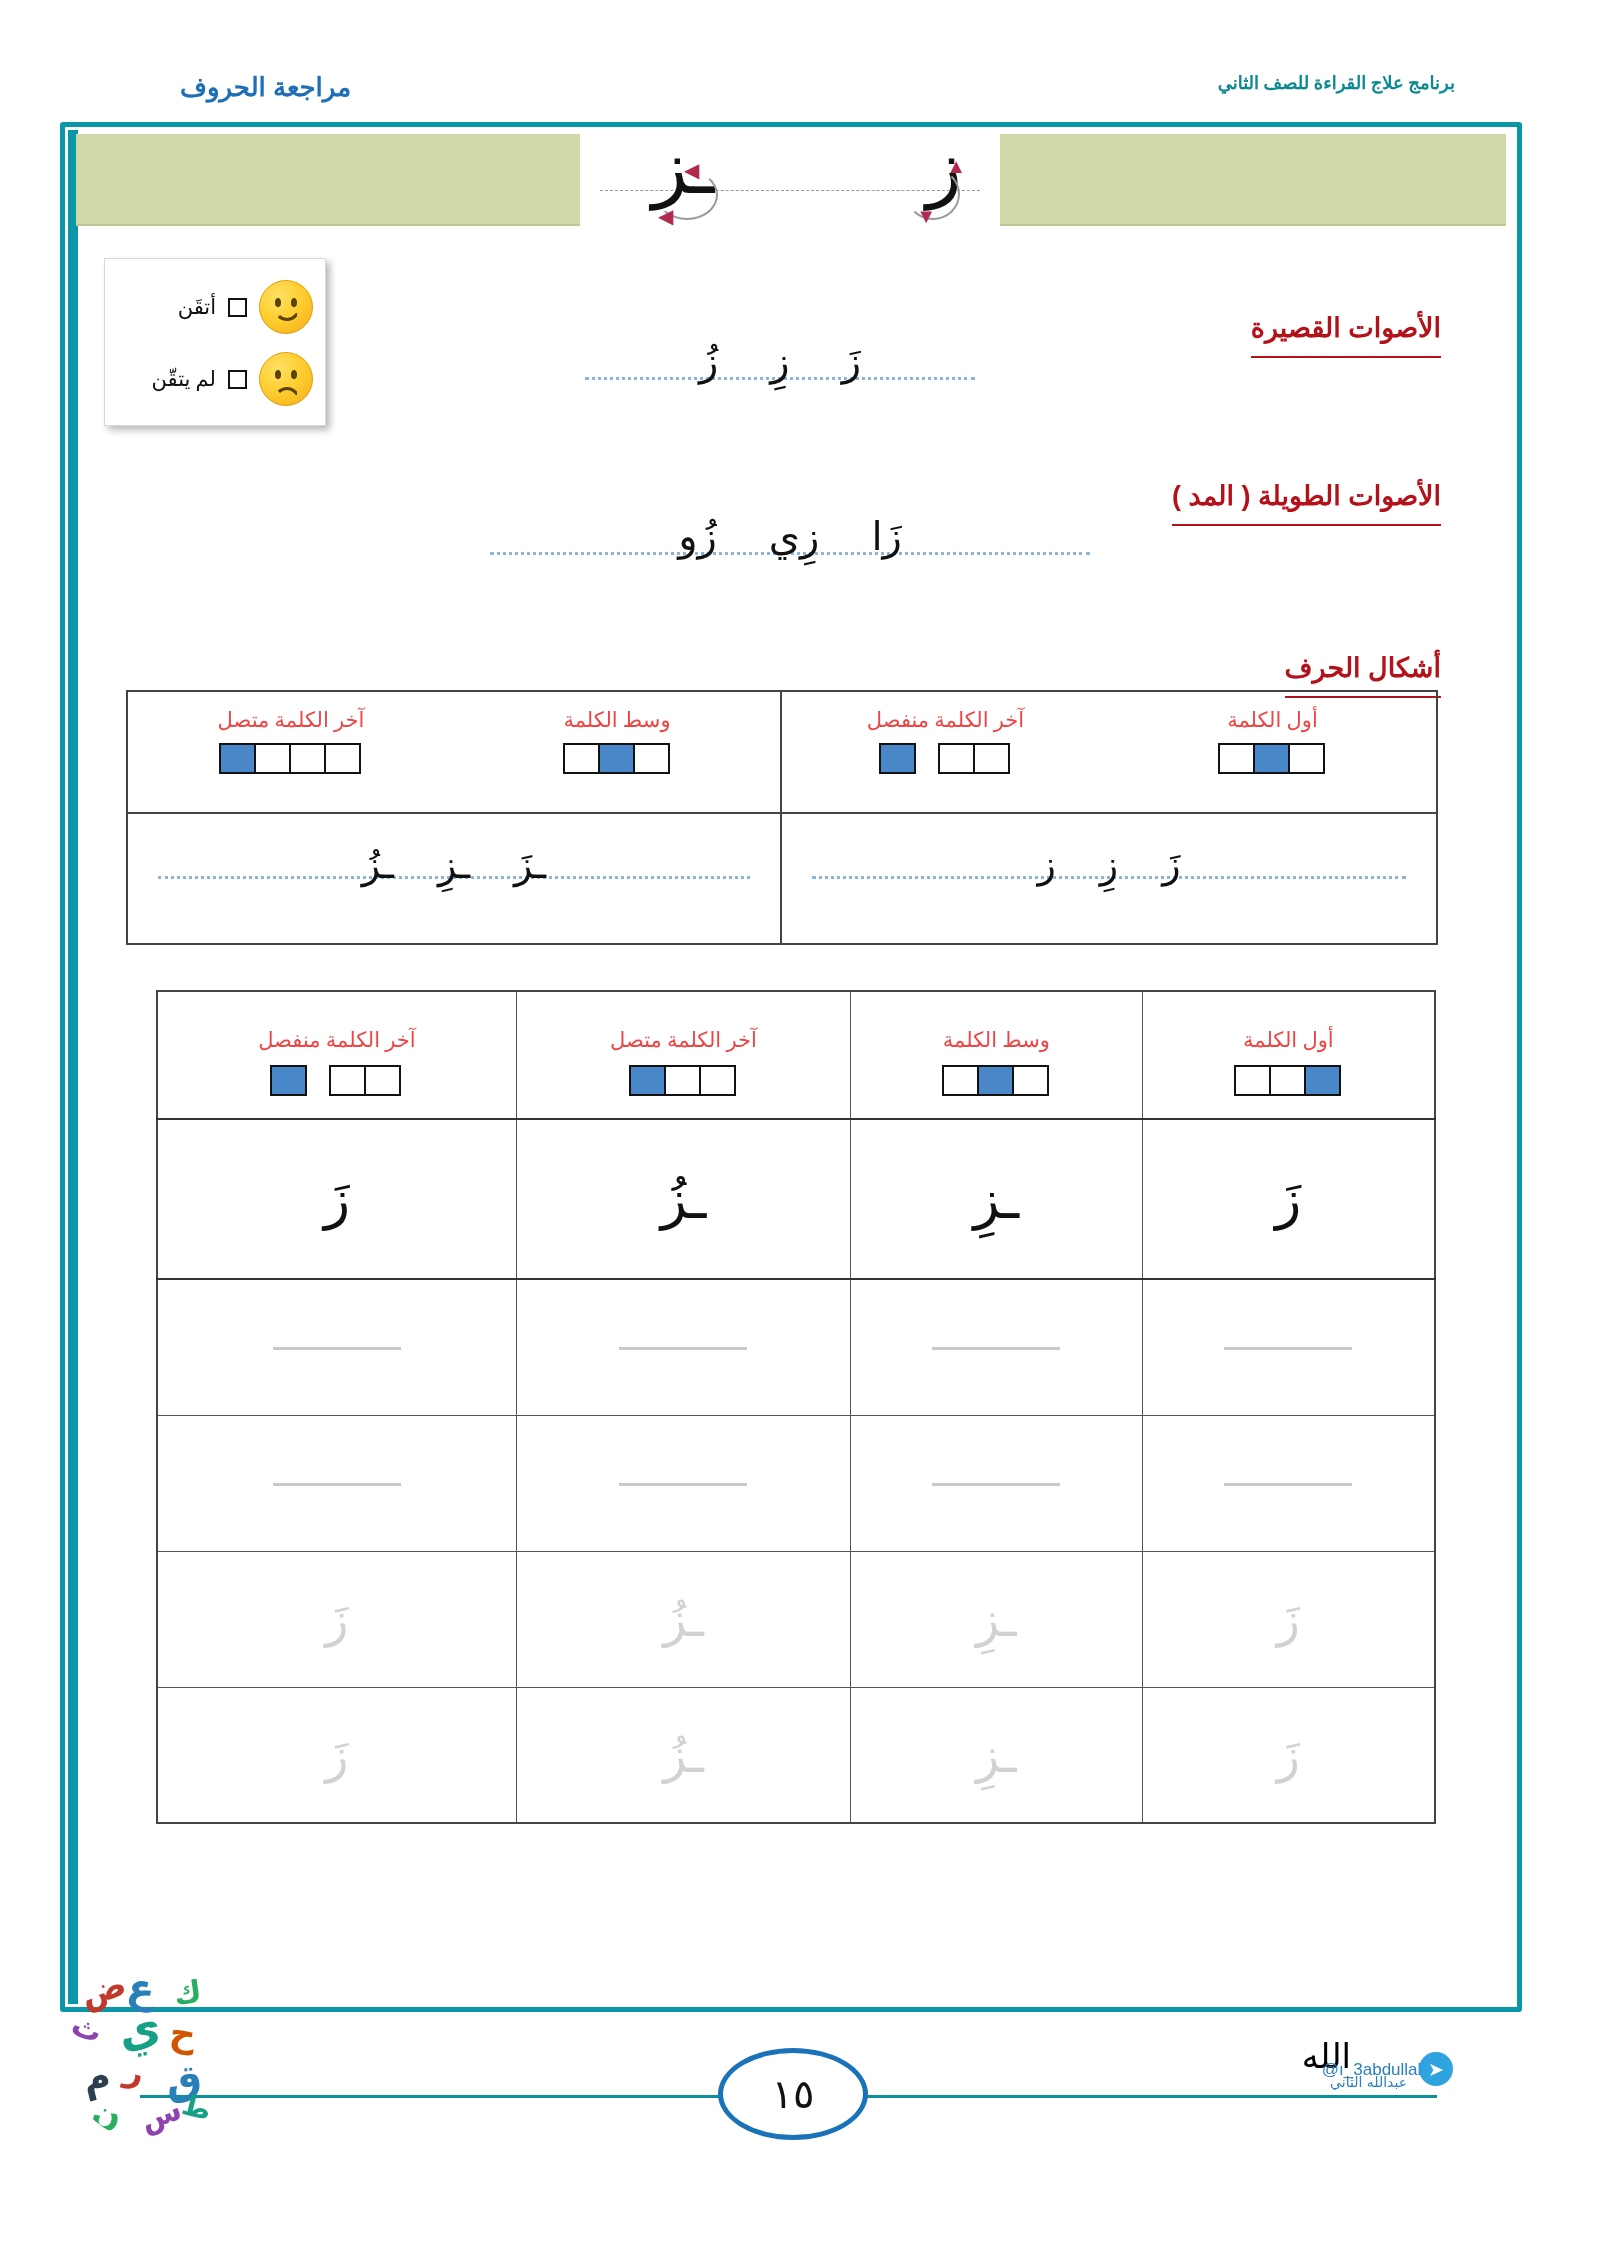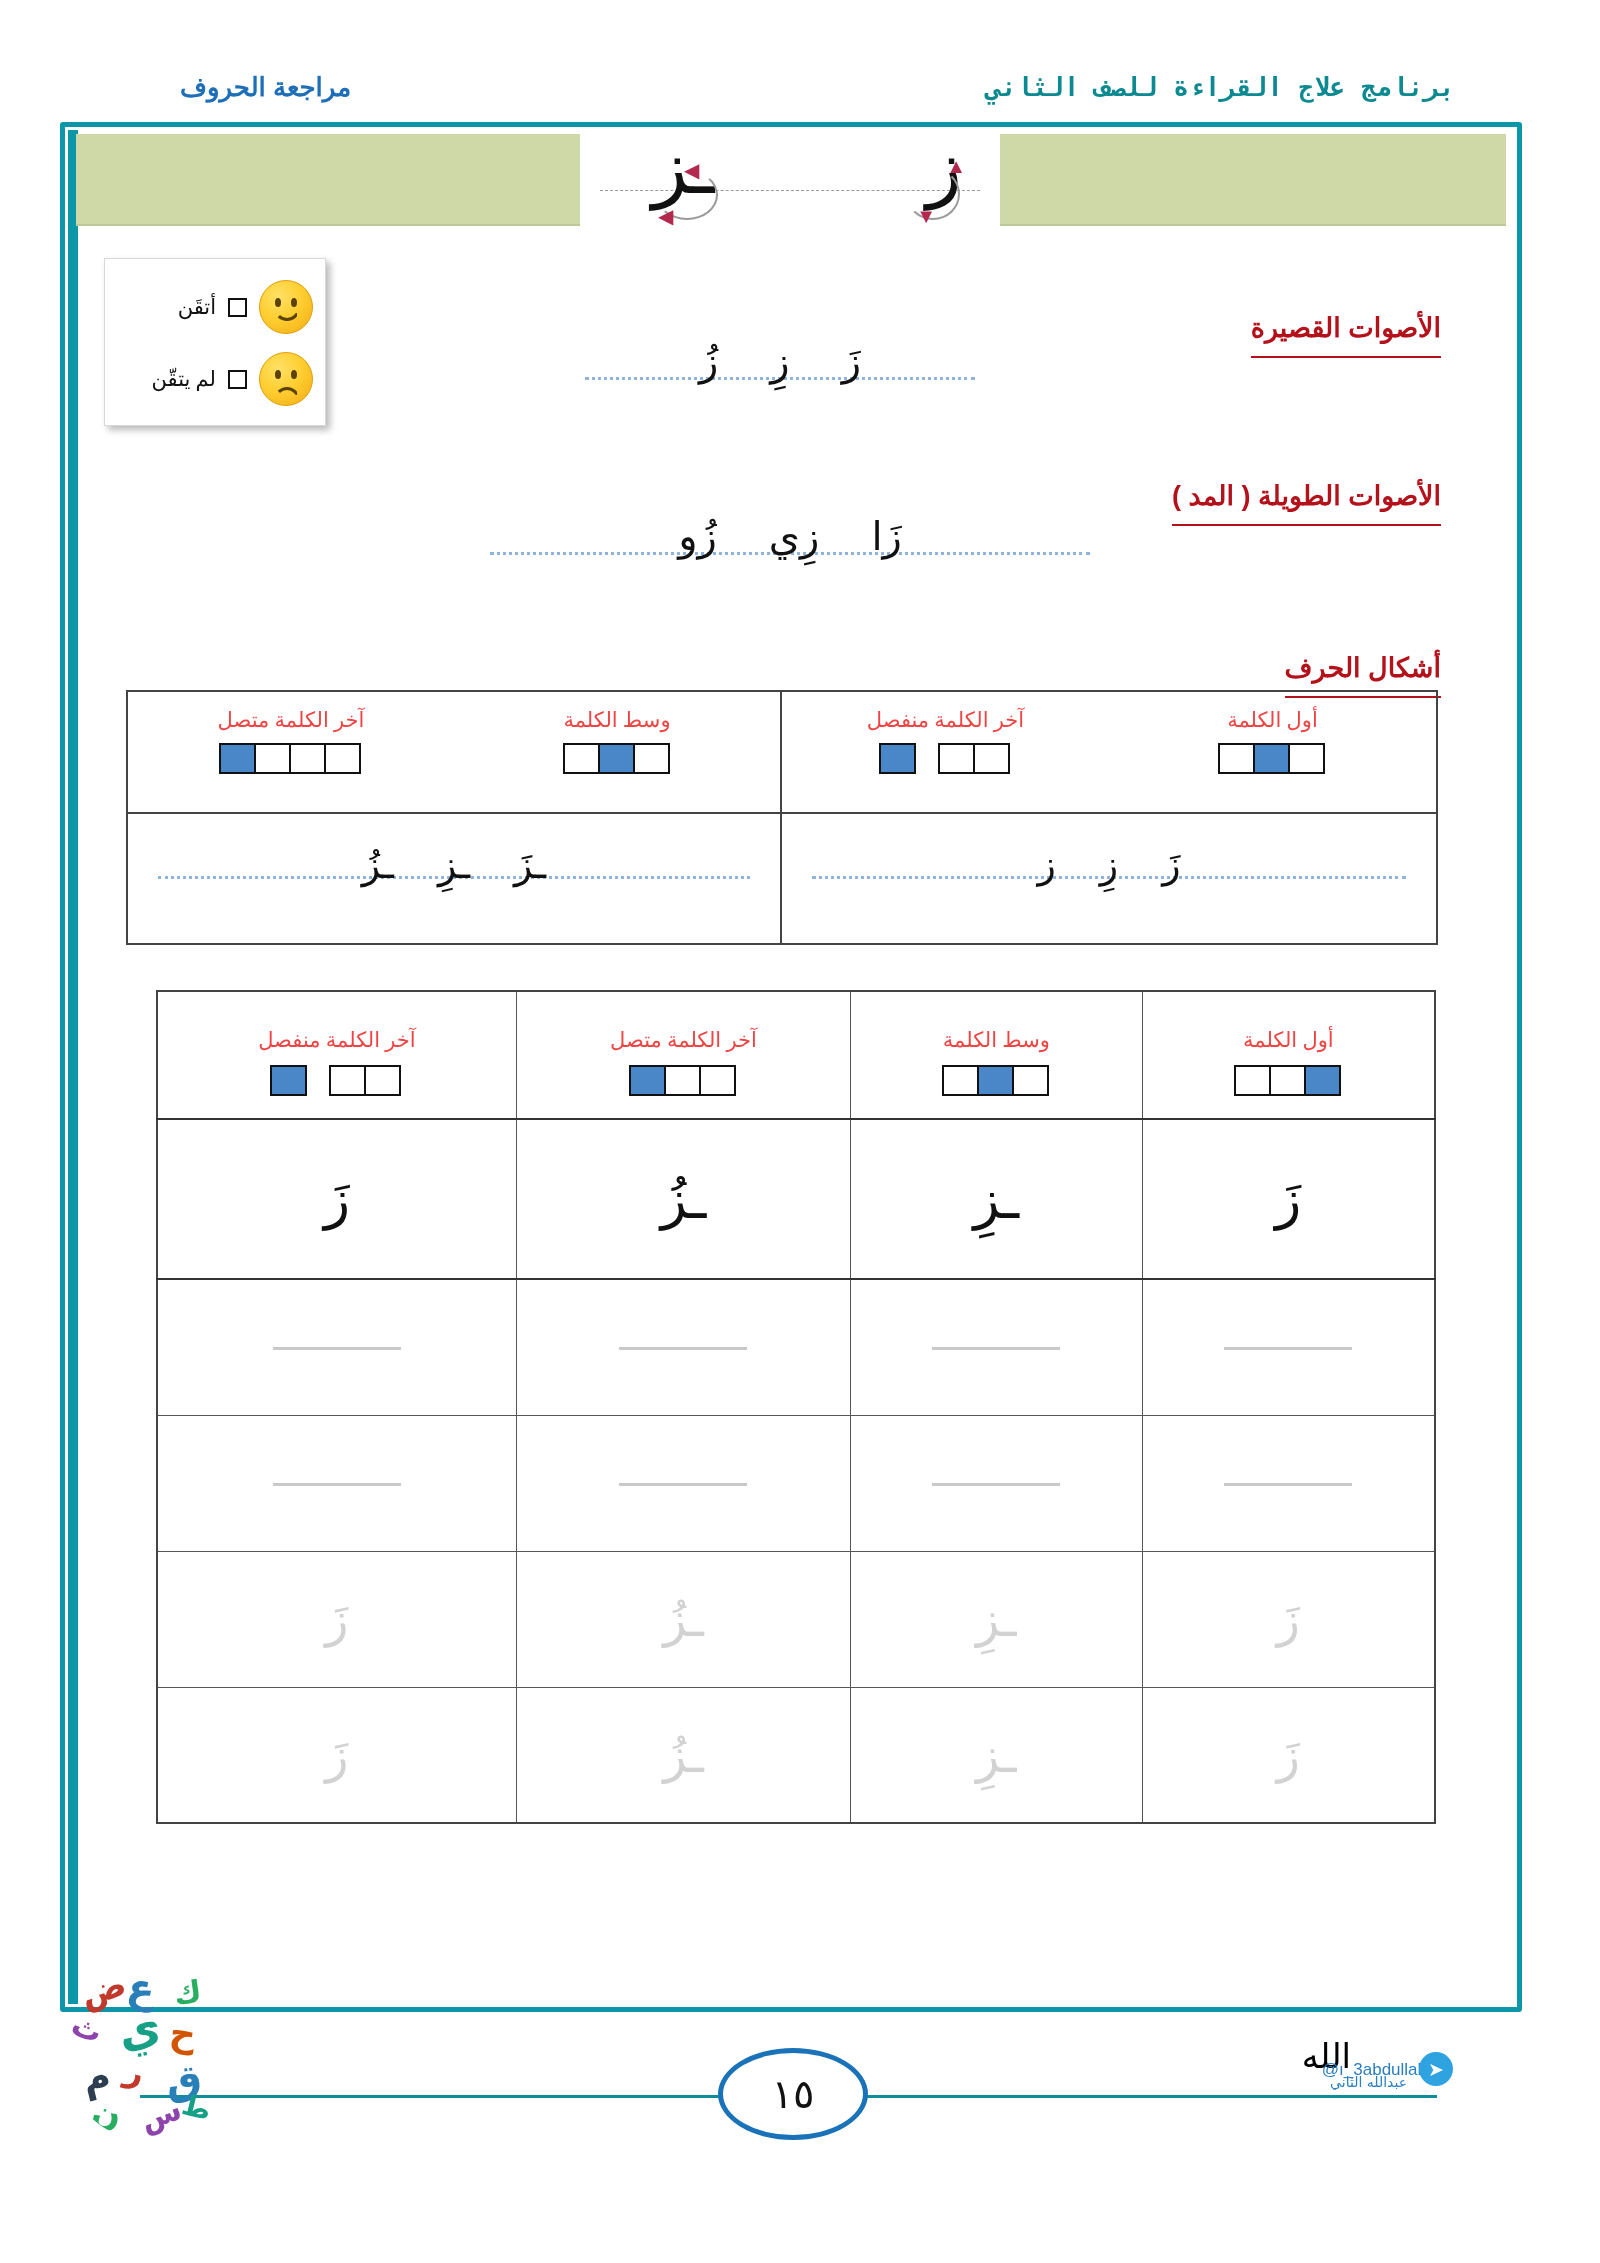--- a/index.html
+++ b/index.html
@@ -20,22 +20,22 @@
   .hdr-left {
     position: absolute; left: 180px; top: 72px;
     font-family: "Liberation Sans", sans-serif;
     font-weight: bold; font-size: 26px;
     color: #1f6fb8;
     direction: rtl;
     letter-spacing: -0.5px;
   }
   .hdr-right {
     position: absolute; right: 72px; top: 72px;
-    font-family: Liberation Mono, monospace;
-    font-weight: bold; font-size: 26px;
+    font-family: Liberation Serif, serif;
+    font-weight: bold; font-size: 18px;
     color: #0d8a91;
     direction: rtl;
     letter-spacing: -0.5px;
   }
 
   
   .frame {
     position: absolute;
     left: 60px; top: 122px;
     width: 1462px; height: 1890px;

